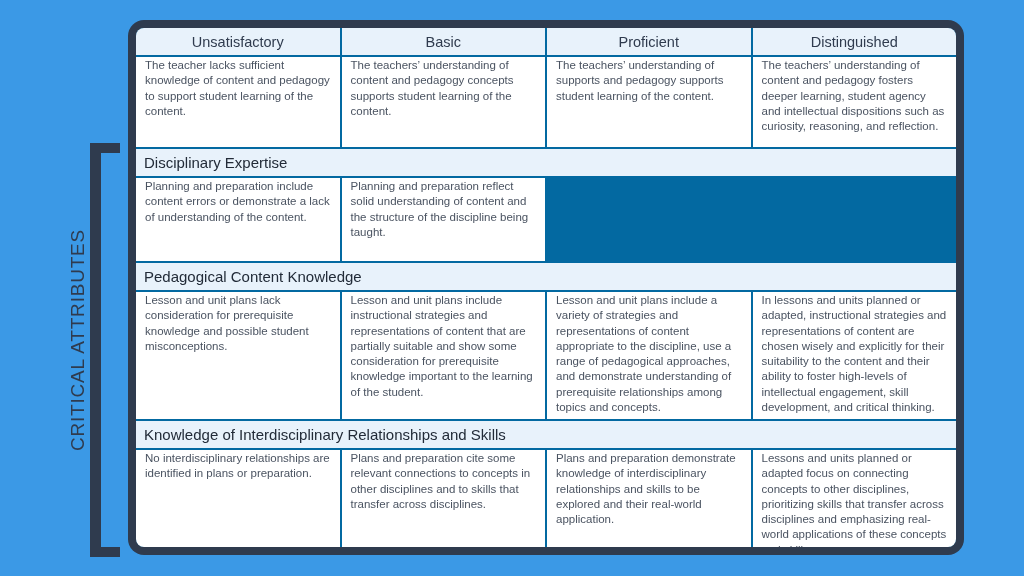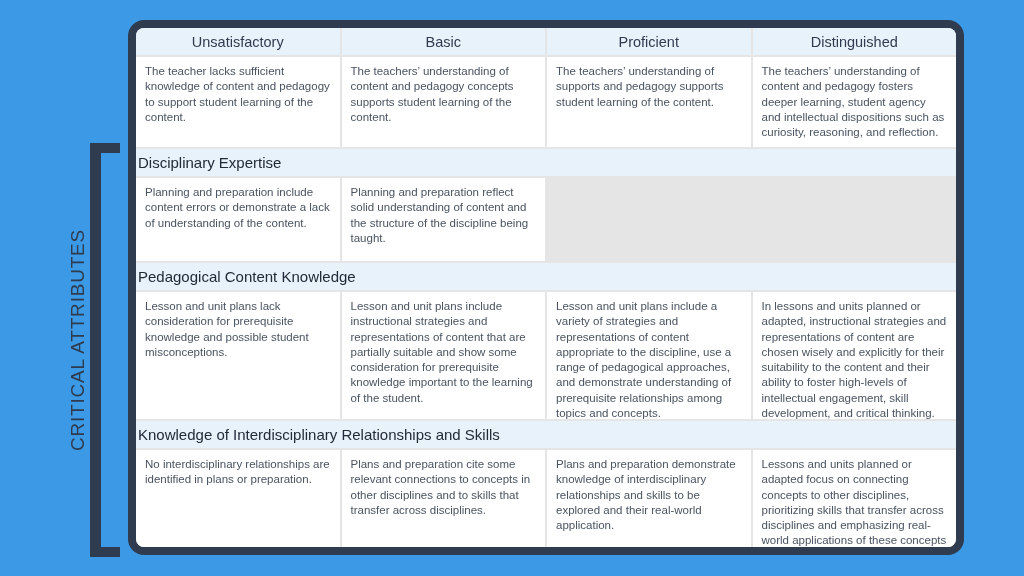--- a/index.html
+++ b/index.html
@@ -28,37 +28,37 @@
   .rubric{
     position:absolute;left:128px;top:20px;width:836px;height:535px;
     background:#2f3b4e;border-radius:16px;padding:8px;box-sizing:border-box;
   }
   .grid{
     width:100%;height:100%;
     display:grid;
     grid-template-columns:repeat(4,1fr);
     grid-template-rows:27px 90px 27px 83px 27px 127px 27px 97px;
     gap:2px;
-    background:#e5e5e5;
+    background:#0369a1;
     border-radius:8px;overflow:hidden;
   }
   .hcell{
     background:#e8f2fb;color:#2f3b4e;
     display:flex;align-items:center;justify-content:center;
     font-size:14.5px;
   }
   .band{
     grid-column:1 / span 4;
     background:#e8f2fb;color:#222b38;
     display:flex;align-items:center;
-    padding-left:2px;font-size:15px;
+    padding-left:8px;font-size:15px;
   }
   .cell{
     background:#ffffff;color:#4a5361;
-    padding:7px 9px;font-size:11.5px;line-height:1.33;
+    padding:1px 9px;font-size:11.5px;line-height:1.33;
     overflow:hidden;
   }
 </style>
 </head>
 <body>
 
 <div class="canvas">
 
   <div class="bracket"></div>
   <div class="vlabel">CRITICAL ATTRIBUTES</div>

